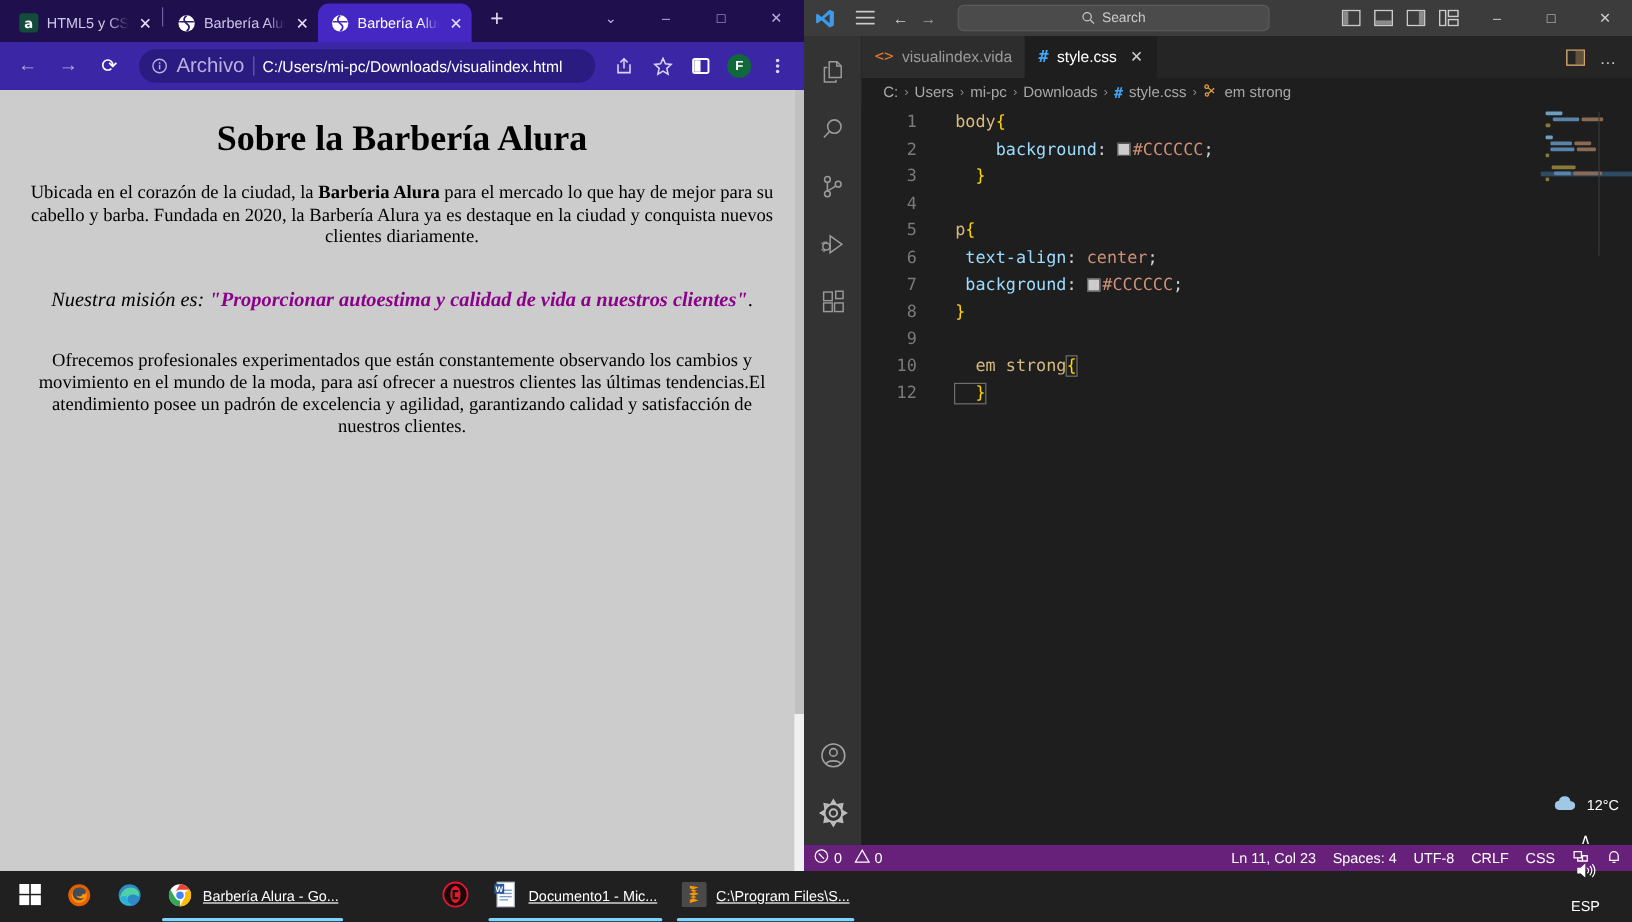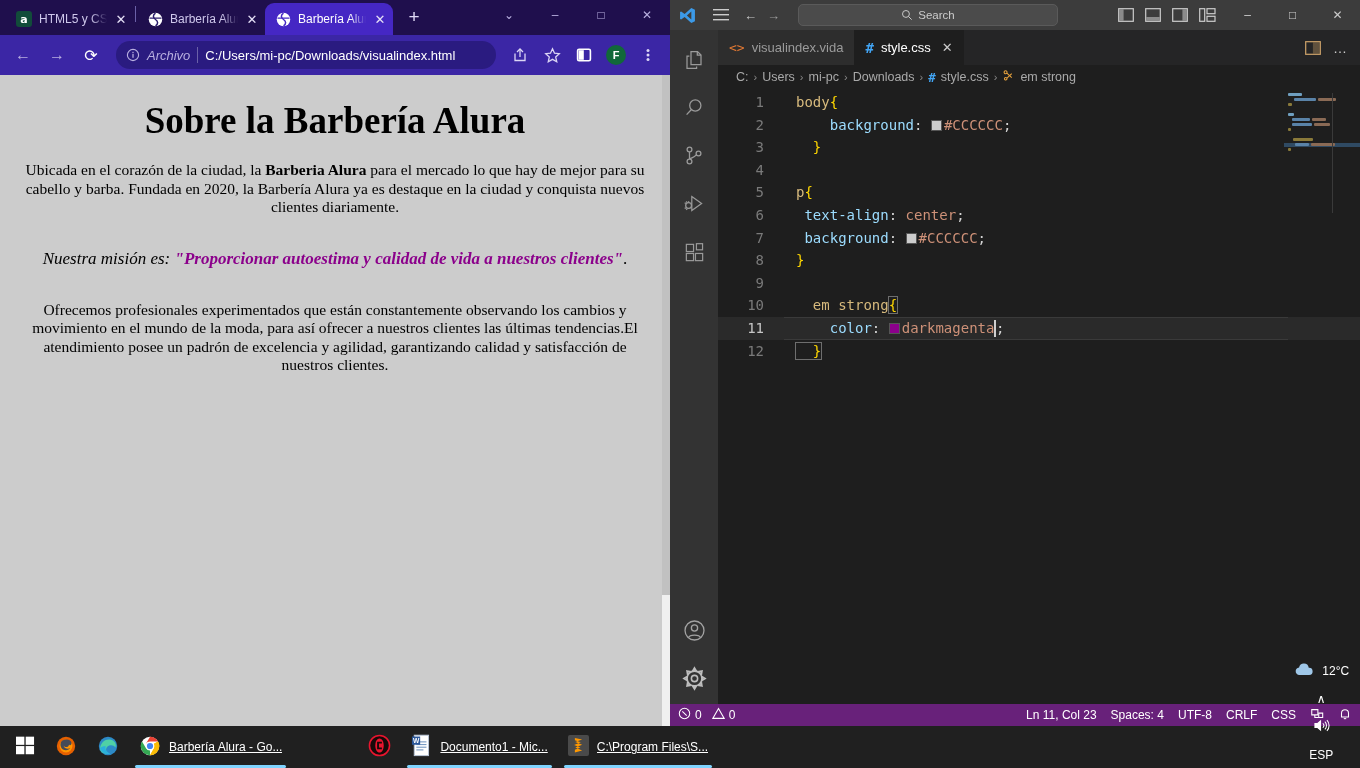--- a/index.html
+++ b/index.html
@@ -60,41 +60,41 @@
     padding: 0 8px; gap: 4px;
   }
   .nav-btn { width: 30px; height: 30px; display:flex; align-items:center;
              justify-content:center; color:#b9b0e0; }
   .nav-btn.active { color: #ffffff; }
   .omnibox {
     flex: 1 1 auto; height: 28px; background: #2a1b80; border-radius: 14px;
     display: flex; align-items: center; padding: 0 10px; gap: 7px;
     margin: 0 6px; font-size: 13px; color: #fff; min-width: 0;
   }
-  .omni-scheme { color: #b9b0e0; font-size: 13px; font-style: italic; }
+  .omni-scheme { color: #b9b0e0; font-size: 17px; }
   .omni-div { width:1px; height:16px; background:#6b61a8; }
   .omni-url { color: #fff; font-size: 13px; white-space: nowrap; overflow: hidden; }
   .tb-icon { width: 28px; height: 28px; display: flex; align-items: center;
              justify-content: center; color: #dcd6f5; }
   .avatar-f {
     width: 20px; height: 20px; border-radius: 50%; background: #11683a;
     color: #fff; font-size: 11px; font-weight: bold; display: flex;
     align-items: center; justify-content: center;
     font-family: "Liberation Sans", sans-serif;
   }
   .kebab { letter-spacing: 0; }
 
   
   .page {
     height: 651px; background: #ccc; overflow: hidden; position: relative;
     font-family: "Liberation Serif", serif; color: #000;
   }
   .page-inner { padding: 16px 8px 0 8px; }
   .page h1 {
-    text-align: center; font-size: 37px; font-weight: bold; margin: 8px 0 0 0;
+    text-align: center; font-size: 30px; font-weight: bold; margin: 8px 0 0 0;
     font-family: "Liberation Serif", serif;
   }
   .page p {
     text-align: center; font-size: 15.5px; line-height: 18.5px;
     margin: 19px 12px 0 12px; background: #ccc;
   }
   .page p.mission { margin-top: 30px; font-size: 17px; line-height: 23px; }
   .page p.last { margin-top: 31px; }
   .page em { font-style: italic; }
   .page em strong { color: darkmagenta; font-weight: bold; }
@@ -542,24 +542,20 @@
                 <span class="ctext"><span class="t-brace">}</span></span>
               </div>
               <div class="cline">
                 <span class="lnum">9</span>
                 <span class="ctext"></span>
               </div>
               <div class="cline">
                 <span class="lnum">10</span>
                 <span class="ctext"><span class="t-sel">  em strong</span><span class="t-brace brace-box">{</span></span>
               </div>
-              <div class="cline current">
-                <span class="lnum">11</span>
-                <span class="ctext"><span class="t-prop">    color</span><span class="t-punc">: </span><span class="swatch" style="background: rgb(139, 0, 139);"></span><span class="t-val">darkmagenta</span><span class="caret"></span><span class="t-punc">;</span></span>
-              </div>
               <div class="cline">
                 <span class="lnum">12</span>
                 <span class="ctext"><span class="t-brace brace-box">  }</span></span>
               </div>
             </div>
 
           <div class="minimap">
             <div class="mm-row">
                 <span class="mm-b" style="width:14px;background:#6f9fc0"></span>
               </div>

